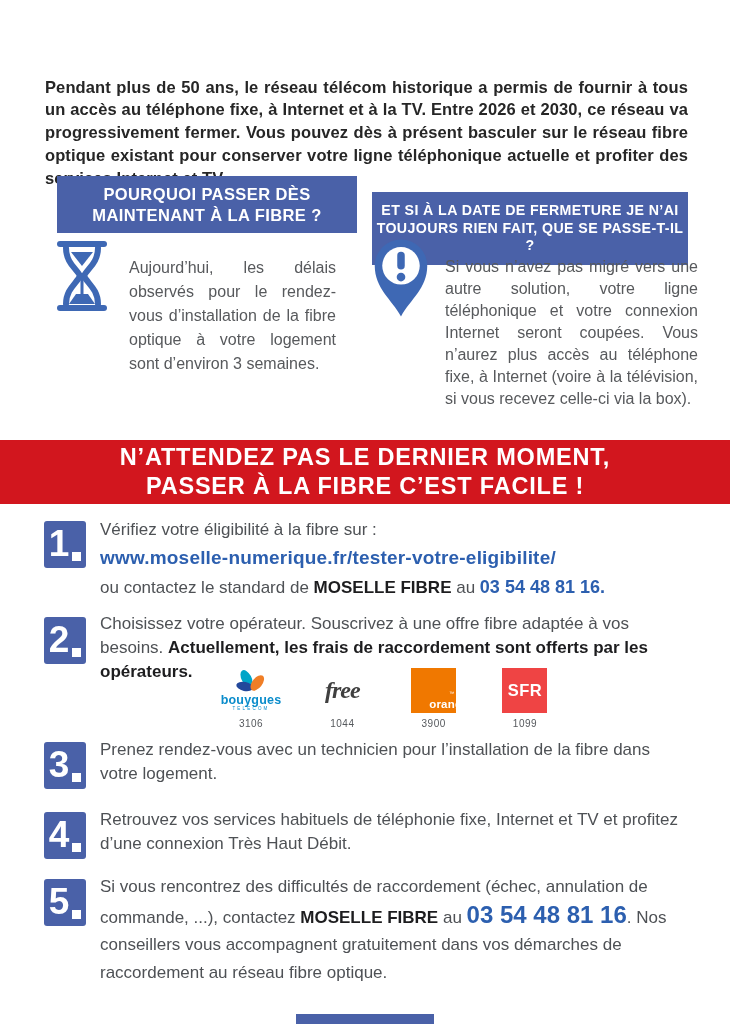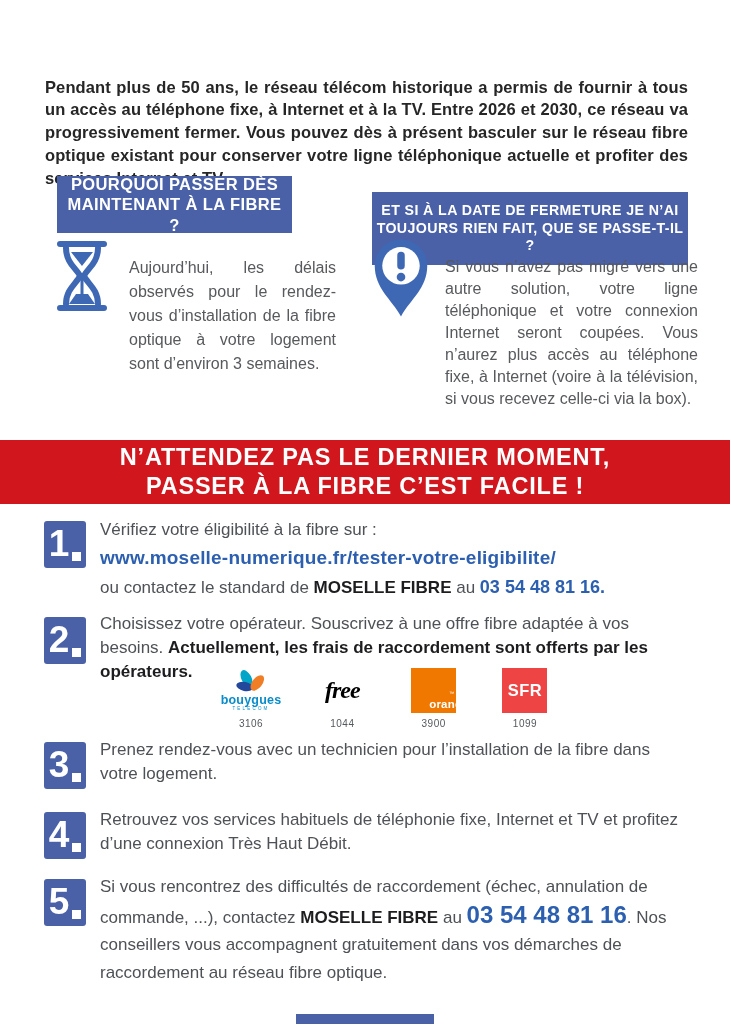--- a/index.html
+++ b/index.html
@@ -14,21 +14,21 @@
     left:45px;top:59px;width:643px;
     font-size:16.5px;font-weight:700;line-height:22.8px;
     text-align:justify;color:#262626;letter-spacing:.1px;
   }
 
   
   .qbox{
     background:#4a61a8;color:#fff;display:flex;align-items:center;justify-content:center;
     text-align:center;font-weight:700;letter-spacing:.4px;line-height:1.25;
   }
-  .qbox.left{left:57px;top:176px;width:235px;height:57px;font-size:16.5px;padding:0 6px;box-sizing:border-box;}
+  .qbox.left{left:57px;top:176px;width:300px;height:57px;font-size:16.5px;padding:0 6px;box-sizing:border-box;}
   .qbox.right{left:372px;top:192px;width:316px;height:73px;font-size:14.2px;padding:0 4px;box-sizing:border-box;}
 
   
   .qbody{font-size:16px;color:#57595c;text-align:justify;}
   .qbody.left{left:129px;top:240px;width:207px;line-height:24px;}
   .qbody.right{left:445px;top:240px;width:253px;line-height:22px;}
   .icon-wrap{display:block;}
 
   
   .banner{
@@ -62,21 +62,21 @@
   .ops{
     left:212px;top:666px;width:352px;height:66px;display:flex;justify-content:space-between;
   }
   .op{display:flex;flex-direction:column;align-items:center;width:78px;}
   .op .logo-box{height:48px;display:flex;flex-direction:column;align-items:center;justify-content:center;}
   .op .code{font-size:10px;color:#55585c;margin-top:4px;letter-spacing:.5px;}
   .bouygues-name{font-size:12.5px;font-weight:700;color:#0a8ccb;line-height:11px;letter-spacing:.2px;}
   .bouygues-sub{font-size:4.5px;color:#0a8ccb;letter-spacing:2.2px;line-height:6px;}
   .free-logo{
     font-family:"Liberation Serif","DejaVu Serif",serif;font-style:italic;font-weight:700;
-    font-size:24px;color:#000000;letter-spacing:-1px;
+    font-size:24px;color:#404040;letter-spacing:-1px;
   }
   .orange-logo{
     width:45px;height:45px;background:#f07800;position:relative;
   }
   .orange-logo .olabel{
     position:absolute;left:0;right:0;bottom:3px;text-align:center;color:#fff;
     font-weight:700;font-size:11.5px;letter-spacing:.2px;padding-left:18px;
   }
   .orange-logo .tm{position:absolute;right:2px;top:22px;color:#fff;font-size:5px;}
   .sfr-logo{

